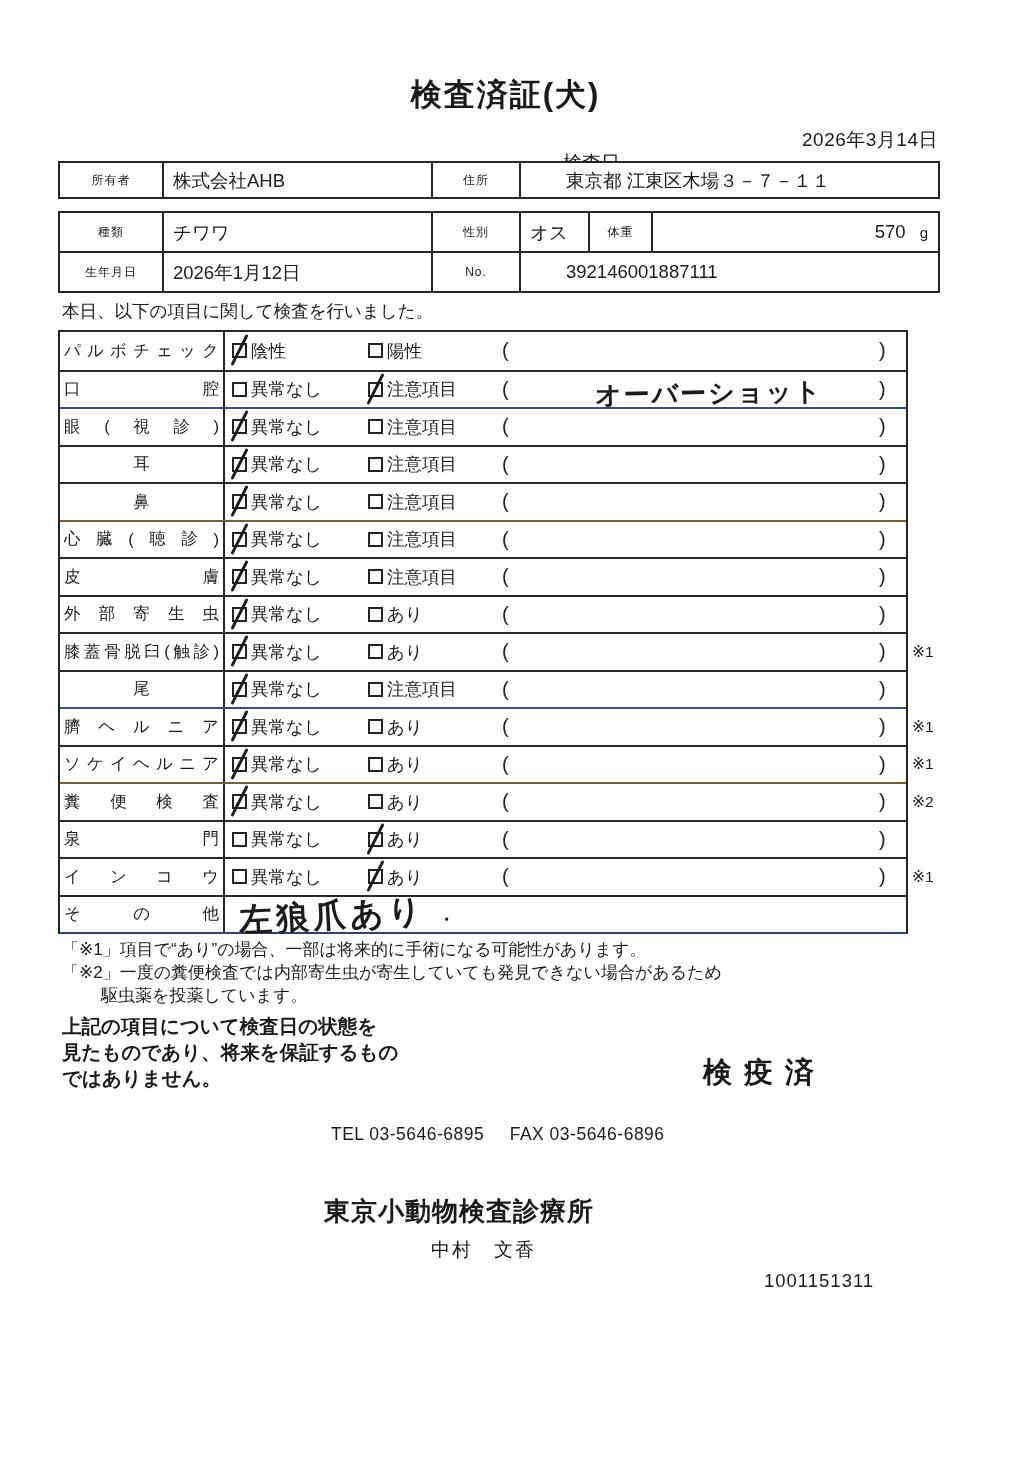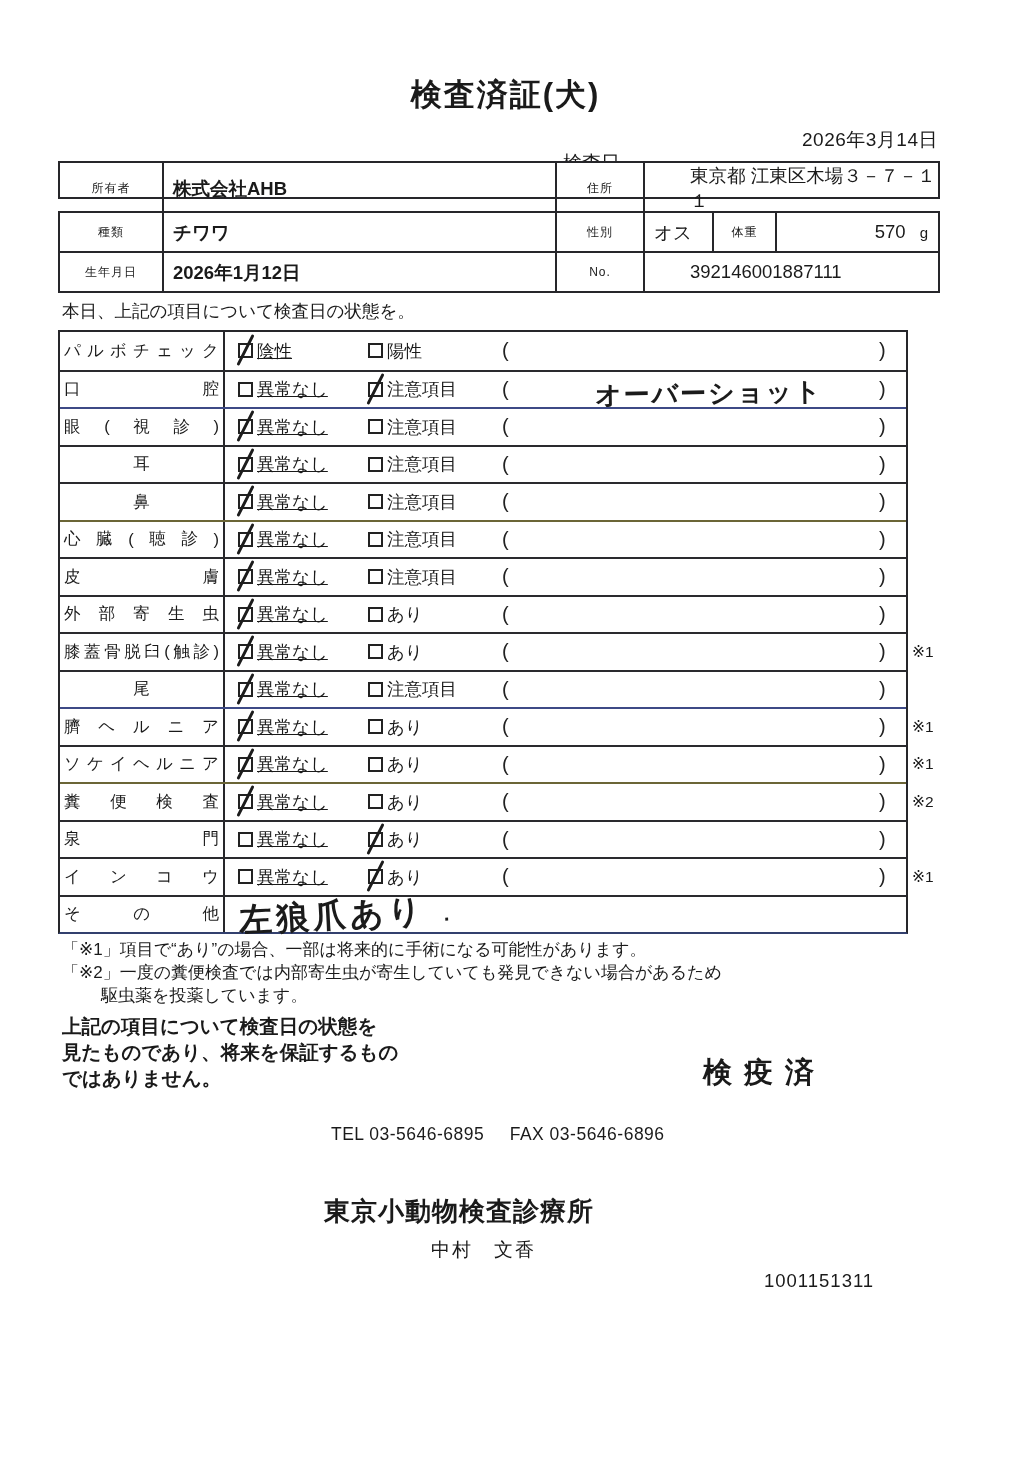--- a/index.html
+++ b/index.html
@@ -15,39 +15,39 @@
   
   .tbl{position:absolute;left:58px;width:882px;border:2px solid #26262a;box-sizing:border-box;display:flex;flex-direction:column;background:#fff;}
   .owner-tbl{top:161px;height:38px;}
   .pet-tbl{top:211px;height:82px;}
   .trow{display:flex;flex:1;}
   .trow.bT{border-top:2px solid #26262a;}
   .cell{display:flex;align-items:center;box-sizing:border-box;}
   .cell.bR{border-right:2px solid #26262a;}
   .cell.lbl{justify-content:center;font-size:12px;letter-spacing:1px;}
   .cell.val{padding-left:9px;font-size:18.5px;}
-  .w104{width:104px;flex:none;}.w329{width:393px;flex:none;font-weight:bold;}.w88{width:88px;flex:none;}
+  .w104{width:104px;flex:none;}.w329{width:269px;flex:none;}.w88{width:88px;flex:none;}
   .w93{width:69px;flex:none;}.w63{width:63px;flex:none;}.grow{flex:1;margin-left:36px;}
   .weight-cell{justify-content:flex-end;padding-right:10px;font-size:18.5px;}
   .weight-cell .unit{font-size:15px;margin-left:14px;}
   .intro{top:299px;left:62px;font-size:17.5px;}
   
   .check-tbl{position:absolute;top:330px;left:58px;width:850px;border:2px solid #26262a;border-bottom-color:#33406e;box-sizing:border-box;background:#fff;}
   .ct-row{height:37.5px;display:flex;position:relative;box-sizing:border-box;}
   .ct-row + .ct-row{border-top:2px solid #2a2a2e;}
   .ct-row:nth-child(3){border-top-color:#3d4a86;}
   .ct-row:nth-child(6){border-top-color:#6b6536;}
   .ct-row:nth-child(11){border-top-color:#3d4a86;}
   .ct-row:nth-child(13){border-top-color:#6b6536;}
   .ct-label{width:165px;flex:none;border-right:2px solid #26262a;display:flex;align-items:center;padding:0 4px;font-size:16.5px;box-sizing:border-box;}
   .ct-label.justify{justify-content:space-between;}
   .ct-label.center{justify-content:center;}
   .ct-content{flex:1;position:relative;overflow:visible;}
   .opt{position:absolute;top:0;height:100%;display:flex;align-items:center;font-size:17.5px;white-space:nowrap;}
-  .opt1{left:13px;text-decoration:underline;}.opt2{left:143px;}
+  .opt1{left:7px;}.opt2{left:143px;}
   .cb{width:15px;height:15px;border:2px solid #222;margin-right:4px;position:relative;box-sizing:border-box;flex:none;background:#fff;}
   .cb.checked::after{content:"";position:absolute;left:4px;top:-12px;width:3px;height:34px;background:#1c1c1c;transform:rotate(27deg);border-radius:2px;}
   .par{position:absolute;top:0;height:100%;display:flex;align-items:center;font-size:20px;color:#222;font-weight:300;}
   .par.open{left:277px;}.par.close{left:654px;}
   .mark{position:absolute;left:687px;top:0;height:100%;display:flex;align-items:center;font-size:15.5px;white-space:nowrap;}
   
   .hand{font-weight:600;color:#1b1b1b;white-space:nowrap;}
   .hand.note{position:absolute;left:370px;top:4px;font-size:26px;letter-spacing:2px;transform:rotate(-1deg);}
   .hand.other{position:absolute;left:14px;top:-4px;font-size:33px;letter-spacing:4px;transform:rotate(-3deg);}
   .hand.other .dot{font-size:20px;margin-left:18px;letter-spacing:0;}
@@ -96,21 +96,21 @@
       </div>
     </div>
     <div class="trow bT">
       <div class="cell lbl bR w104">生年月日</div>
       <div class="cell val bR w329">2026年1月12日</div>
       <div class="cell lbl bR w88">No.</div>
       <div class="cell val grow">392146001887111</div>
     </div>
   </div>
 
-  <div class="abs intro">本日、上記の項目について検査日の状態を。</div>
+  <div class="abs intro">本日、以下の項目に関して検査を行いました。</div>
 
   <div class="check-tbl" id="check-table">
       <div class="ct-row">
       <div class="ct-label justify">
           <span>パ</span>
           <span>ル</span>
           <span>ボ</span>
           <span>チ</span>
           <span>ェ</span>
           <span>ッ</span>

